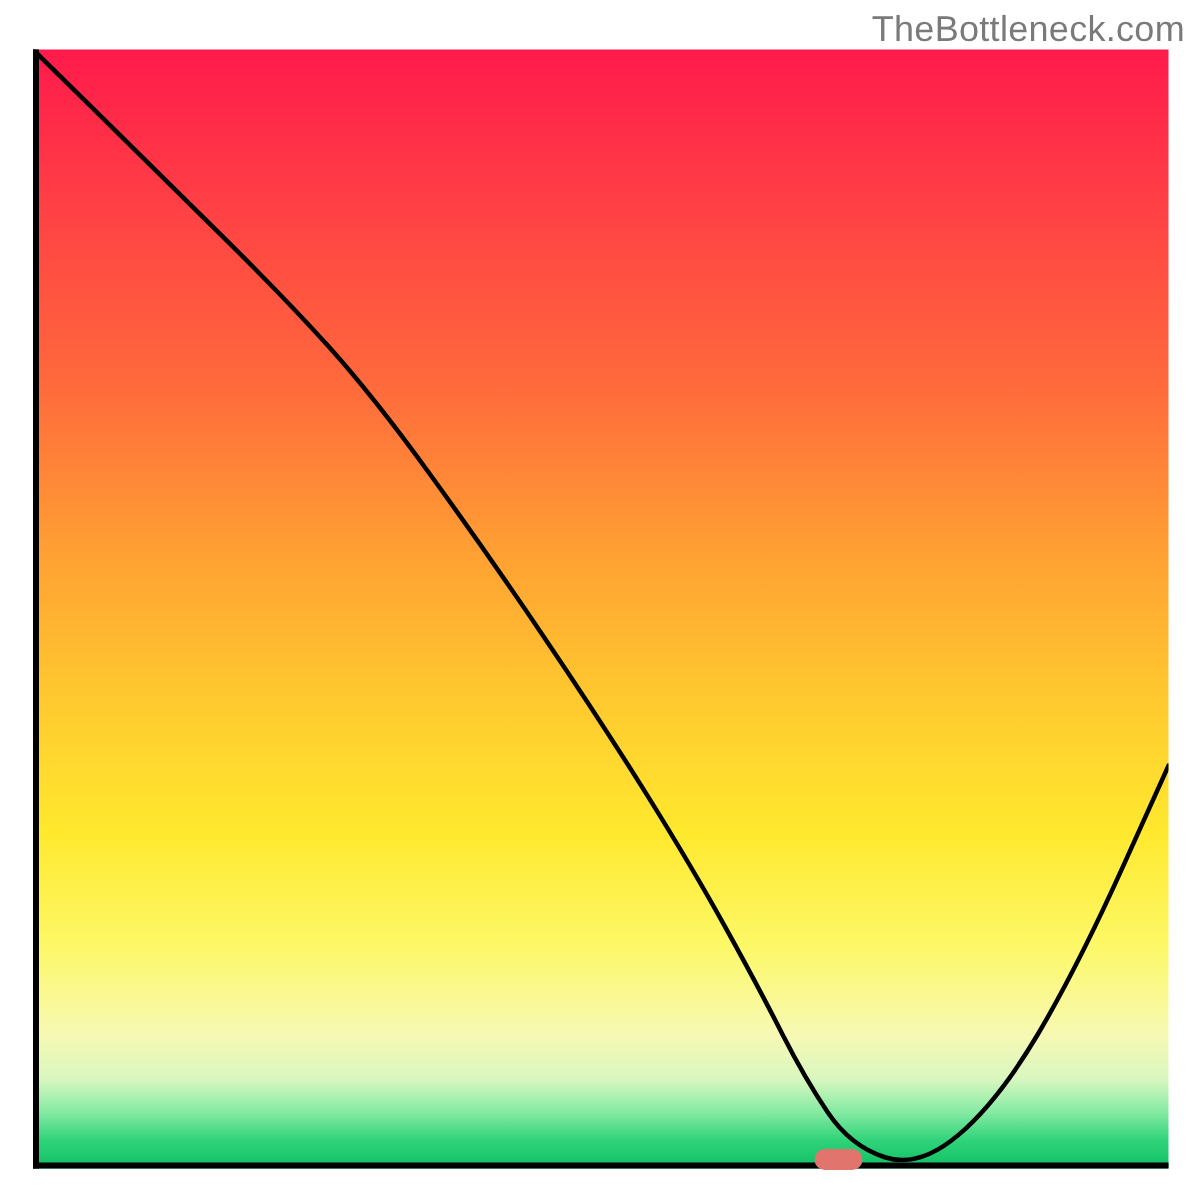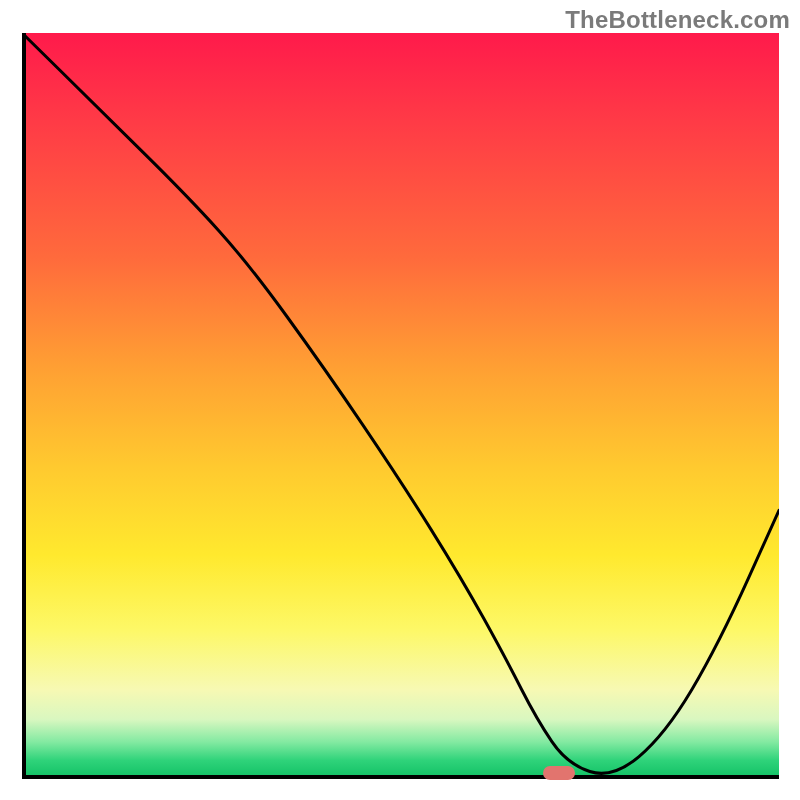--- a/index.html
+++ b/index.html
@@ -16,21 +16,21 @@
     position: relative;
     width: 800px;
     height: 800px;
   }
 
   .watermark {
     position: absolute;
     top: 6px;
     right: 10px;
     font-size: 24px;
-    font-weight: 700;
+    font-weight: 400;
     color: #7a7a7a;
     letter-spacing: 0.2px;
     z-index: 5;
   }
 
   .plot-area {
     position: absolute;
     left: 22px;
     top: 33px;
     width: 757px;

